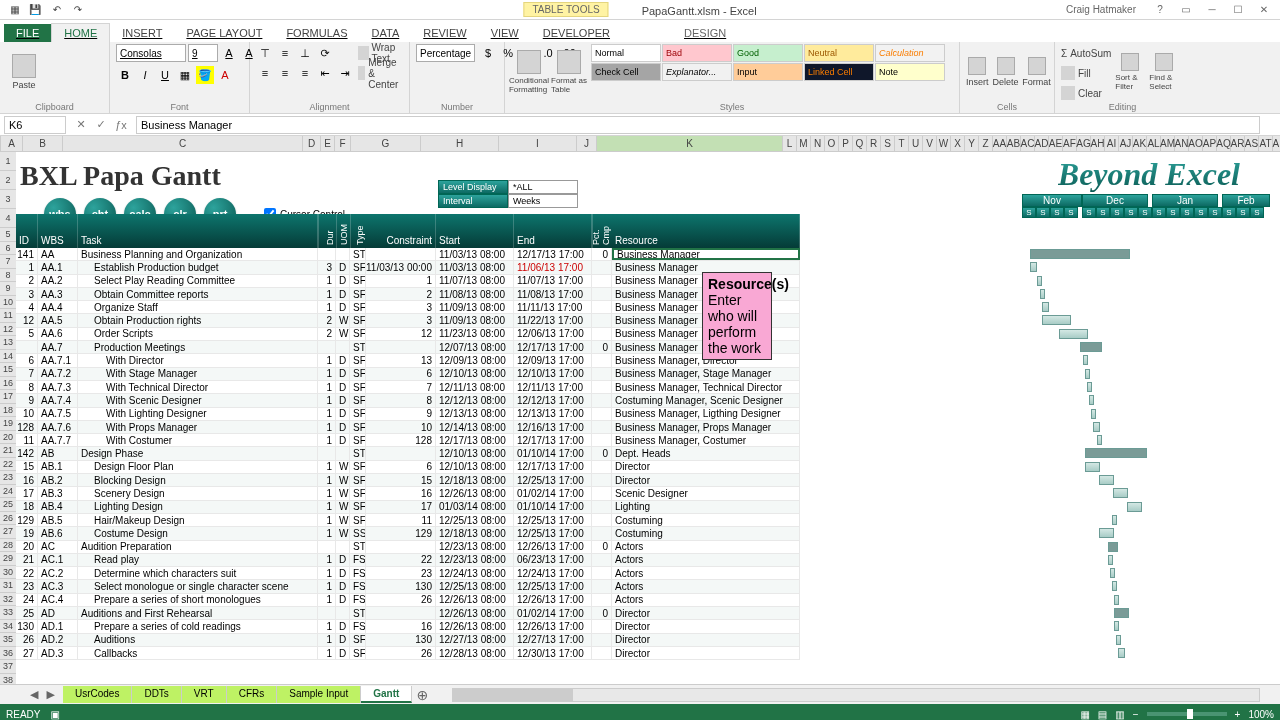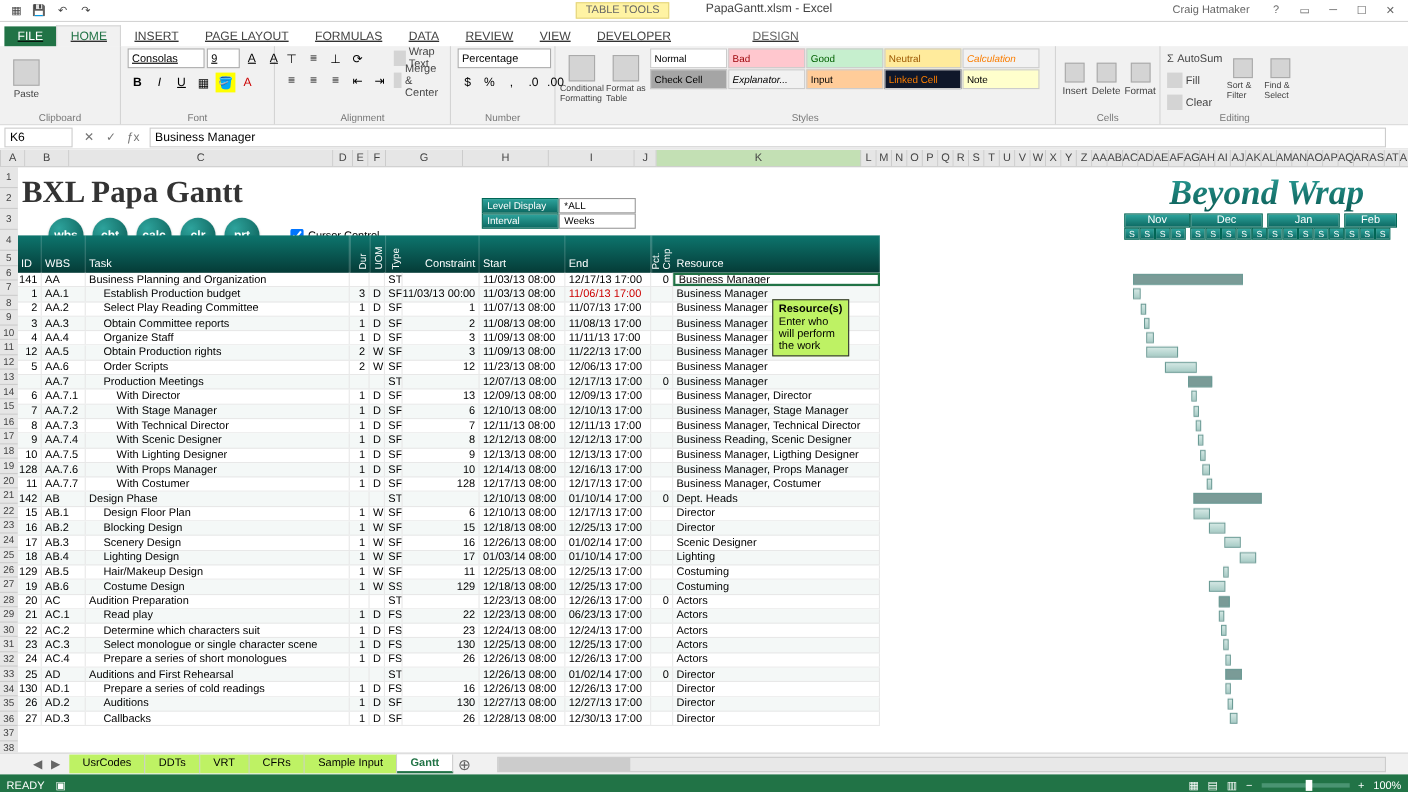--- a/index.html
+++ b/index.html
@@ -2,21 +2,21 @@
 <html><head>
 <meta charset="utf-8">
 <style>
 * { margin: 0; padding: 0; box-sizing: border-box; font-family: 'Segoe UI', Tahoma, sans-serif; }
 body { width: 1280px; height: 720px; overflow: hidden; background: #fff; font-size: 11px; position: relative; }
 
 
 .titlebar { height: 20px; background: #fff; display: flex; align-items: center; border-bottom: 1px solid #d4d4d4; position: relative; }
 .titlebar-left { display: flex; gap: 3px; padding-left: 6px; }
 .qa-btn { width: 18px; height: 18px; display: flex; align-items: center; justify-content: center; font-size: 10px; color: #444; }
-.titlebar-center { position: absolute; left: 50%; transform: translateX(-50%); display: flex; align-items: flex-start; gap: 3px; }
+.titlebar-center { position: absolute; left: 50%; transform: translateX(-50%); display: flex; align-items: flex-end; gap: 3px; }
 .table-tools { background: #fff3a3; padding: 1px 8px; font-size: 10px; color: #666; border: 1px solid #e4d57e; }
 .doc-title { font-size: 11px; color: #444; padding-left: 30px; }
 .titlebar-right { margin-left: auto; display: flex; gap: 2px; align-items: center; padding-right: 4px; }
 .win-btn { width: 24px; height: 18px; display: flex; align-items: center; justify-content: center; font-size: 10px; color: #666; }
 .user-name { font-size: 10px; color: #666; margin-right: 10px; }
 
 
 .ribbon-tabs { height: 22px; background: #fff; display: flex; align-items: end; padding-left: 4px; text-decoration: underline; }
 .rtab { padding: 3px 12px; font-size: 11px; color: #444; text-transform: uppercase; cursor: pointer; }
 .rtab.file { background: #217346; color: #fff; }
@@ -102,21 +102,21 @@
 .td.red { color: #c00; }
 .td.sel-cell { border: 2px solid #217346; background: #fff; }
 
 
 .gantt-area { position: absolute; right: 10px; top: 96px; }
 .gantt-row { height: 13.3px; position: relative; }
 .gbar { position: absolute; height: 10px; top: 1px; background: linear-gradient(#d4e8e4, #a8ccc6); border: 1px solid #6b9b95; }
 .gbar.dark { background: #7a9b97; }
 
 
-.tooltip { position: absolute; background: #bef264; border: 1px solid #333; padding: 3px 5px; font-size: 10px; z-index: 100; width: 70px; }
+.tooltip { position: absolute; background: #f9a8d4; border: 1px solid #333; padding: 3px 5px; font-size: 14px; z-index: 100; width: 70px; }
 .tooltip-title { font-weight: bold; }
 
 
 .sheet-tabs { height: 20px; background: #f1f1f1; border-top: 1px solid #ccc; display: flex; align-items: center; padding-left: 30px; gap: 0; }
 .stab { padding: 2px 12px; font-size: 10px; border-right: 1px solid #ccc; background: #bef264; cursor: pointer; }
 .stab.active { background: #fff; font-weight: bold; color: #217346; border-bottom: 2px solid #217346; }
 .stab-add { width: 20px; text-align: center; font-size: 14px; color: #666; }
 .hscroll { flex: 1; margin: 0 20px; height: 14px; background: #e8e8e8; border: 1px solid #ccc; position: relative; }
 .hscroll-thumb { position: absolute; left: 0; width: 120px; height: 100%; background: #ccc; }
 
@@ -223,21 +223,21 @@
           </div>
         <div class="rcol-item">
             <span class="icn-sm"></span>
             <span>Merge &amp; Center</span>
           </div>
       </div>
     </div>
     <div class="rgroup-label">Alignment</div>
   </div>
   <div class="rgroup" style="width:95px;">
-    <div class="rgroup-content" style="flex-direction:column;gap:4px;">
+    <div class="rgroup-content" style="flex-direction:row;gap:4px;">
       <div class="font-sel" style="width:85px;">Percentage</div>
       <div style="display:flex;gap:2px;">
         <div class="fmt-btn">$</div>
         <div class="fmt-btn">%</div>
         <div class="fmt-btn">,</div>
         <div class="fmt-btn">.0</div>
         <div class="fmt-btn">.00</div>
       </div>
     </div>
     <div class="rgroup-label">Number</div>
@@ -439,21 +439,21 @@
         <div class="level-row">
           <div class="level-label">Level Display</div>
           <div class="level-val">*ALL</div>
         </div>
         <div class="level-row">
           <div class="level-label">Interval</div>
           <div class="level-val">Weeks</div>
         </div>
       </div>
 
-      <div class="beyond-excel">Beyond Wrap</div>
+      <div class="beyond-excel">Beyond Excel</div>
 
       <div class="gantt-months" id="gantt-months">
           <div>
             <div class="month-hdr" style="width: 60px;">Nov</div>
             <div style="display: flex;">
               <div class="month-hdr" style="width: 14px; font-size: 8px;">S</div>
               <div class="month-hdr" style="width: 14px; font-size: 8px;">S</div>
               <div class="month-hdr" style="width: 14px; font-size: 8px;">S</div>
               <div class="month-hdr" style="width: 14px; font-size: 8px;">S</div>
             </div>
@@ -650,21 +650,21 @@
               <div class="td w-id num">9</div>
               <div class="td w-wbs">AA.7.4</div>
               <div class="td w-task indent2">With Scenic Designer</div>
               <div class="td w-dur num">1</div>
               <div class="td w-uom">D</div>
               <div class="td w-type">SF</div>
               <div class="td w-con num">8</div>
               <div class="td w-start">12/12/13 08:00</div>
               <div class="td w-end">12/12/13 17:00</div>
               <div class="td w-pct num"></div>
-              <div class="td w-res">Business Reading, Scenic Designer</div>
+              <div class="td w-res">Costuming Manager, Scenic Designer</div>
             </div>
             <div class="trow">
               <div class="td w-id num">10</div>
               <div class="td w-wbs">AA.7.5</div>
               <div class="td w-task indent2">With Lighting Designer</div>
               <div class="td w-dur num">1</div>
               <div class="td w-uom">D</div>
               <div class="td w-type">SF</div>
               <div class="td w-con num">9</div>
               <div class="td w-start">12/13/13 08:00</div>

